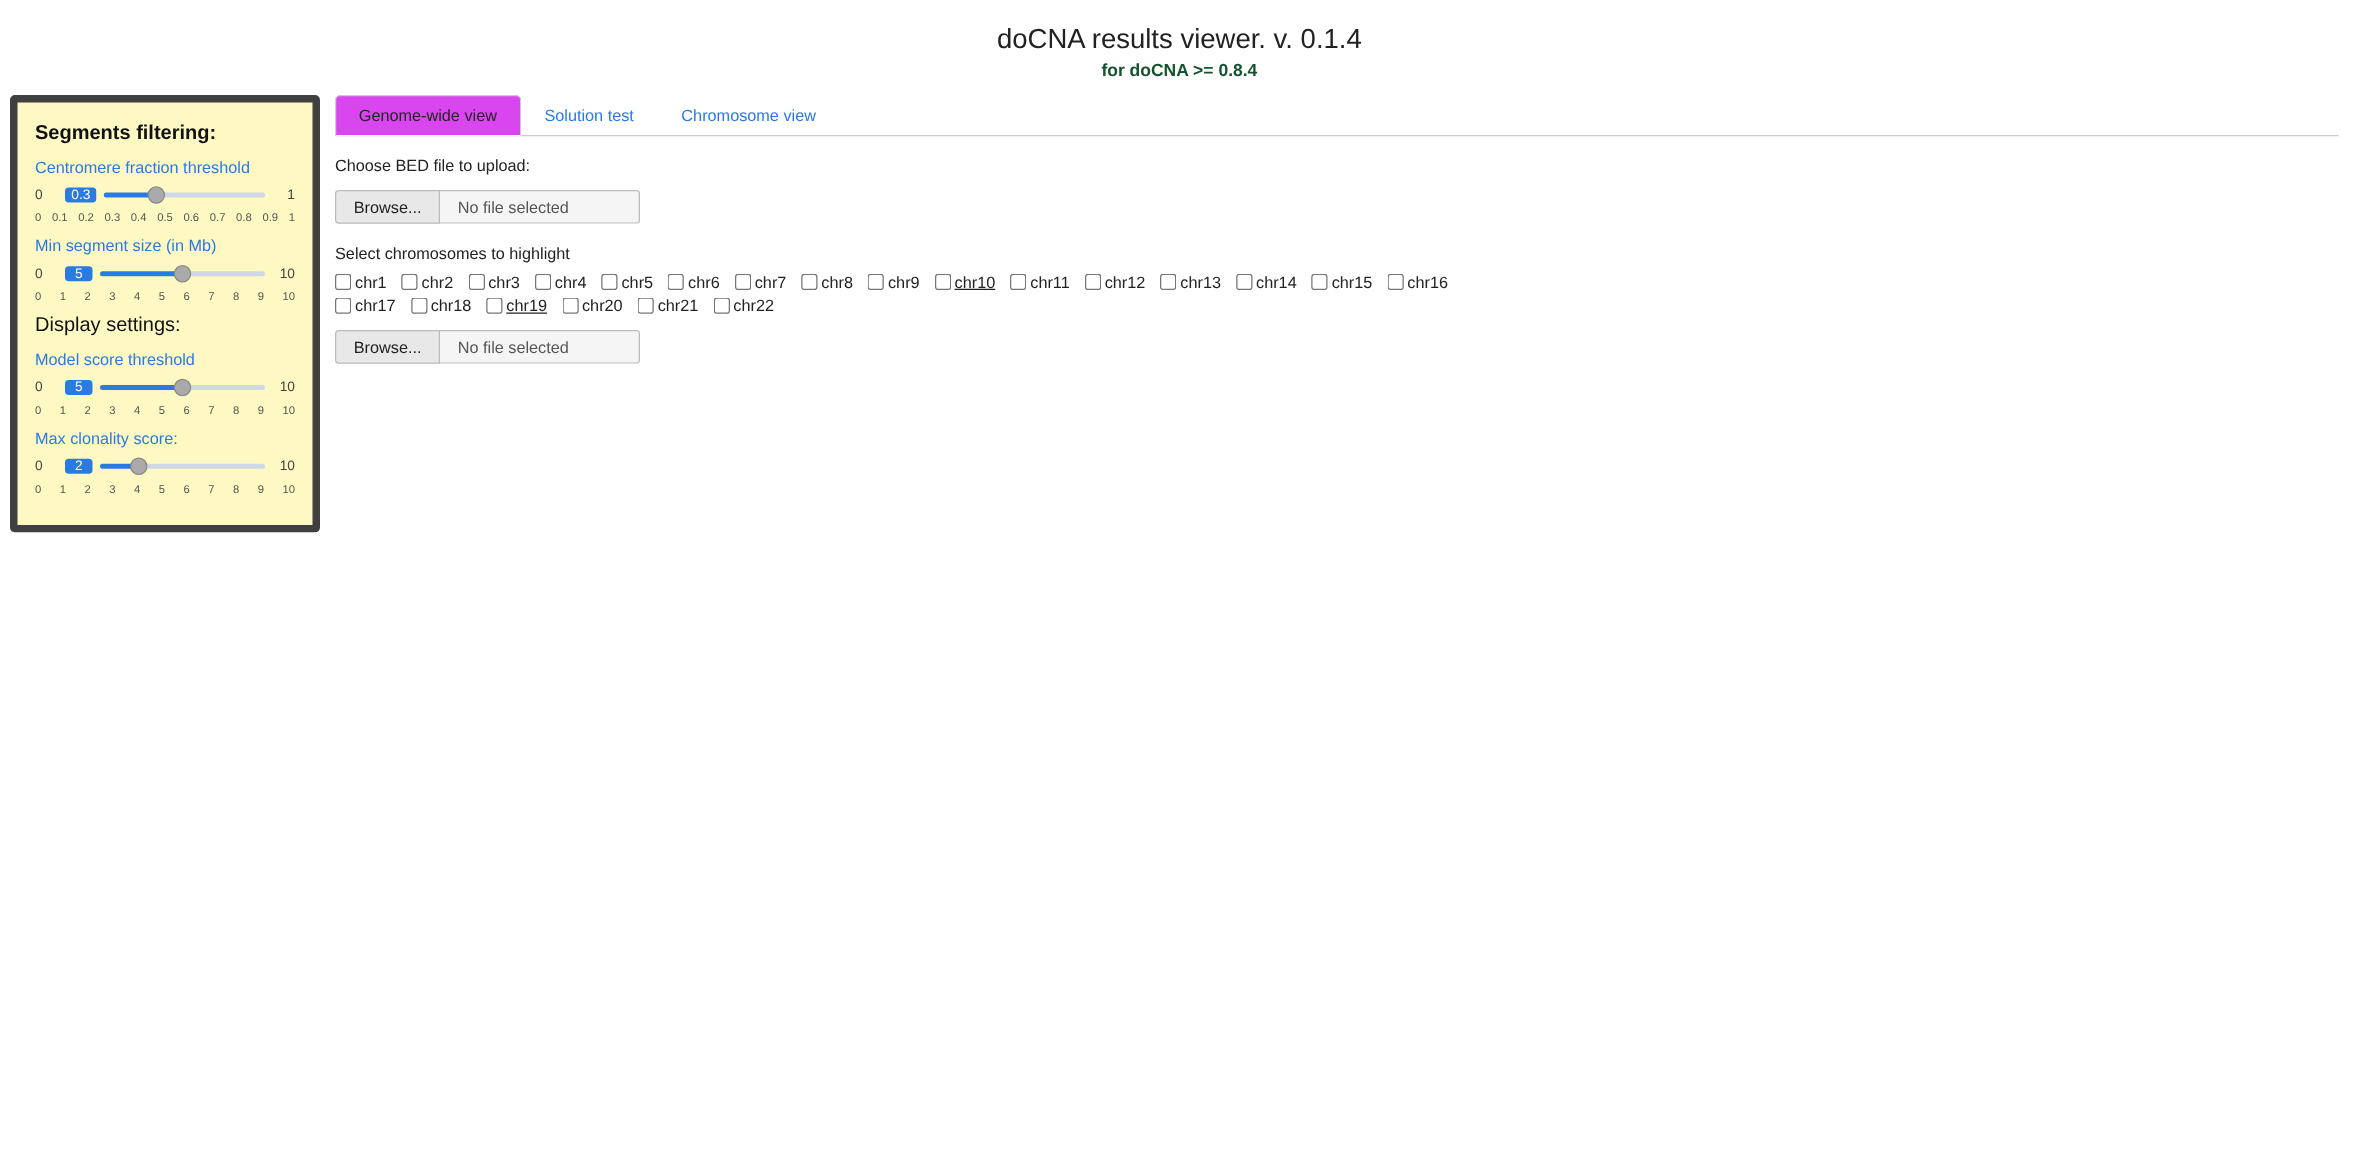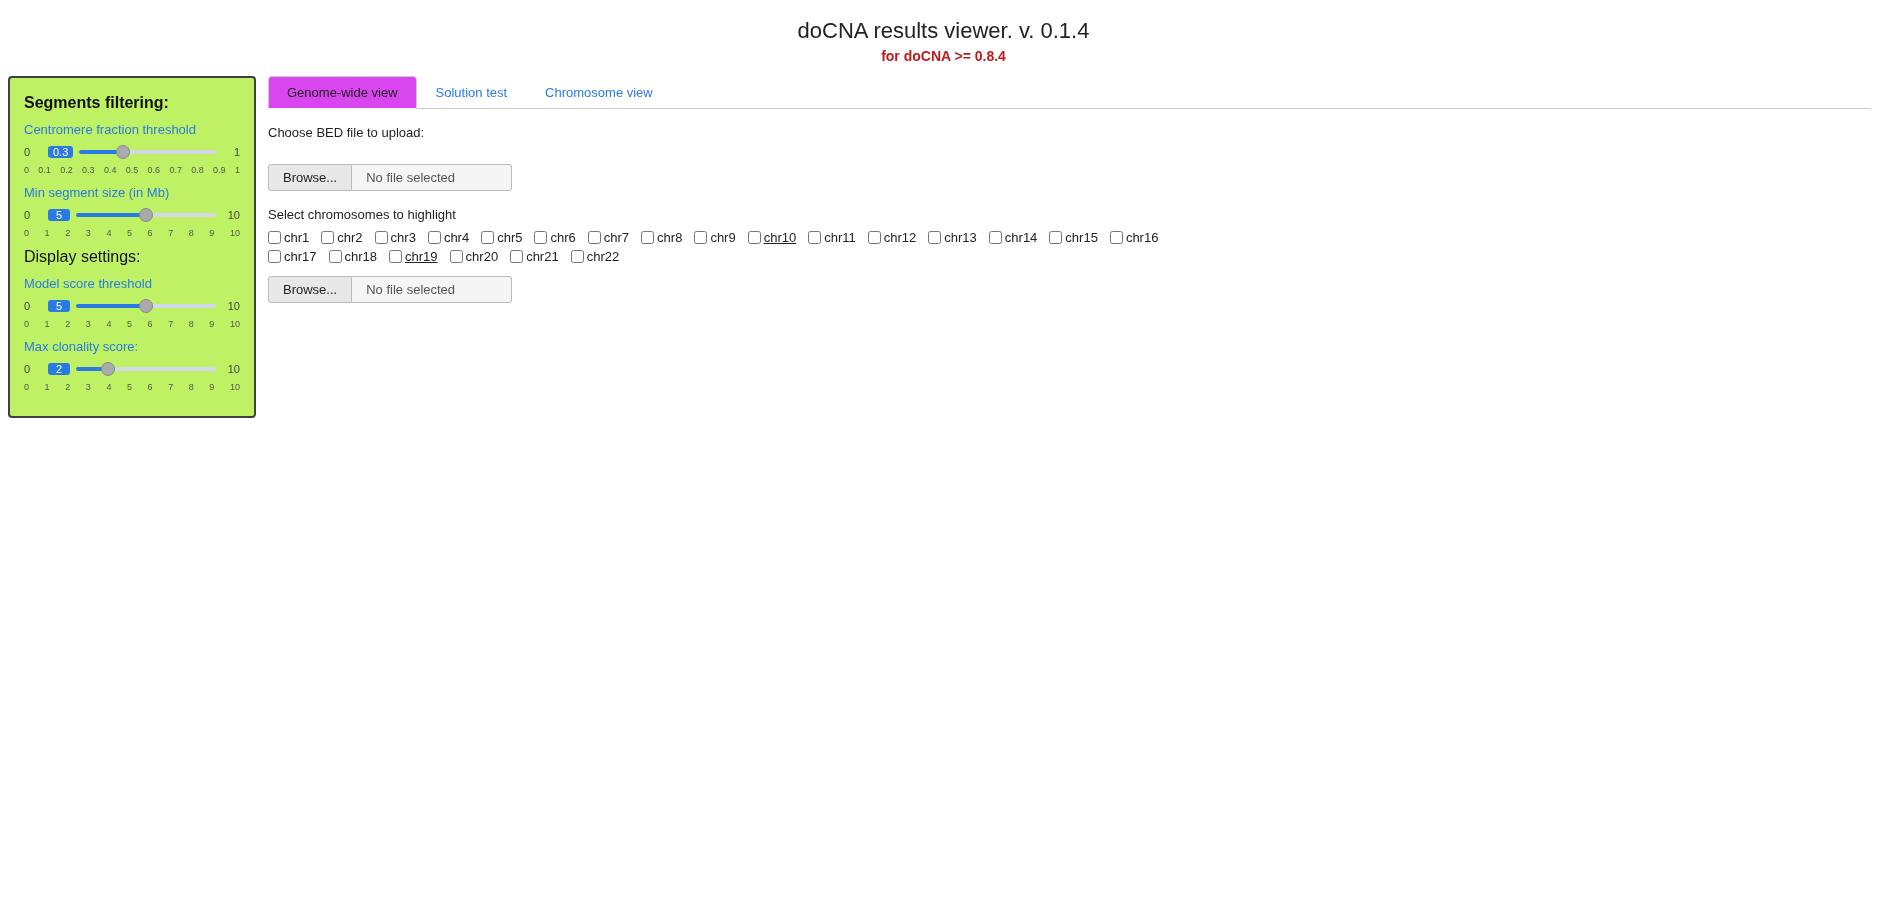--- a/index.html
+++ b/index.html
@@ -13,38 +13,38 @@
       text-align: center;
       padding: 18px 0 4px 0;
       font-size: 22px;
       font-weight: 400;
       color: #222;
     }
     .app-subtitle {
       text-align: center;
       font-size: 14px;
       font-weight: 600;
-      color: #b91c1c;
+      color: #14532d;
       margin-bottom: 12px;
     }
     .main-layout {
       display: flex;
       flex-direction: row;
       align-items: flex-start;
       padding: 0 0 0 0;
     }
     
     .sidebar {
       width: 248px;
       min-width: 248px;
-      border: 2px solid #404040;
+      border: 6px solid #404040;
       border-radius: 4px;
       padding: 16px 14px 20px 14px;
       margin: 0 0 0 8px;
-      background: #bef264;
+      background: #fef9c3;
     }
     .sidebar-section-title {
       font-size: 16px;
       font-weight: 700;
       margin-bottom: 10px;
       color: #111;
     }
     .slider-label {
       color: #2a7ae4;
       font-size: 13px;
@@ -136,21 +136,21 @@
     .tab.active {
       color: #222;
       border: 1px solid #ccc;
       border-bottom: 1px solid #fff;
       border-radius: 4px 4px 0 0;
       background: #d946ef;
       margin-bottom: -1px;
     }
     .section-label {
       font-size: 13px;
-      margin-bottom: 24px;
+      margin-bottom: 12px;
       color: #222;
     }
     .file-input-row {
       display: flex;
       flex-direction: row;
       align-items: center;
       margin-bottom: 10px;
     }
     .browse-btn {
       background: #e8e8e8;

